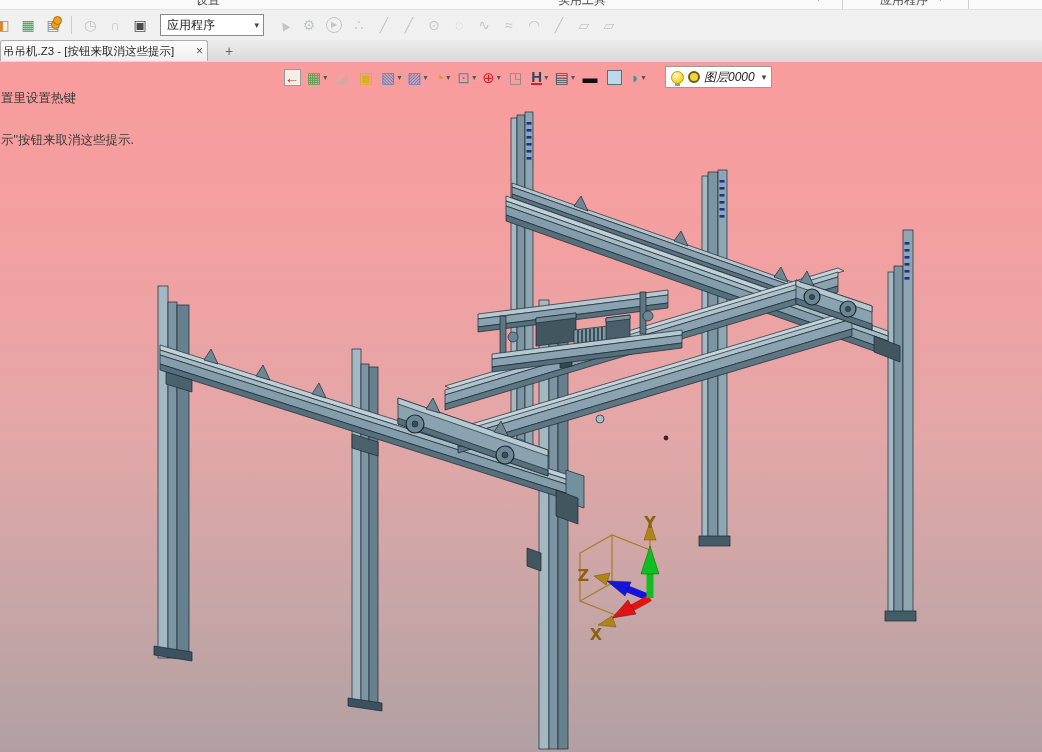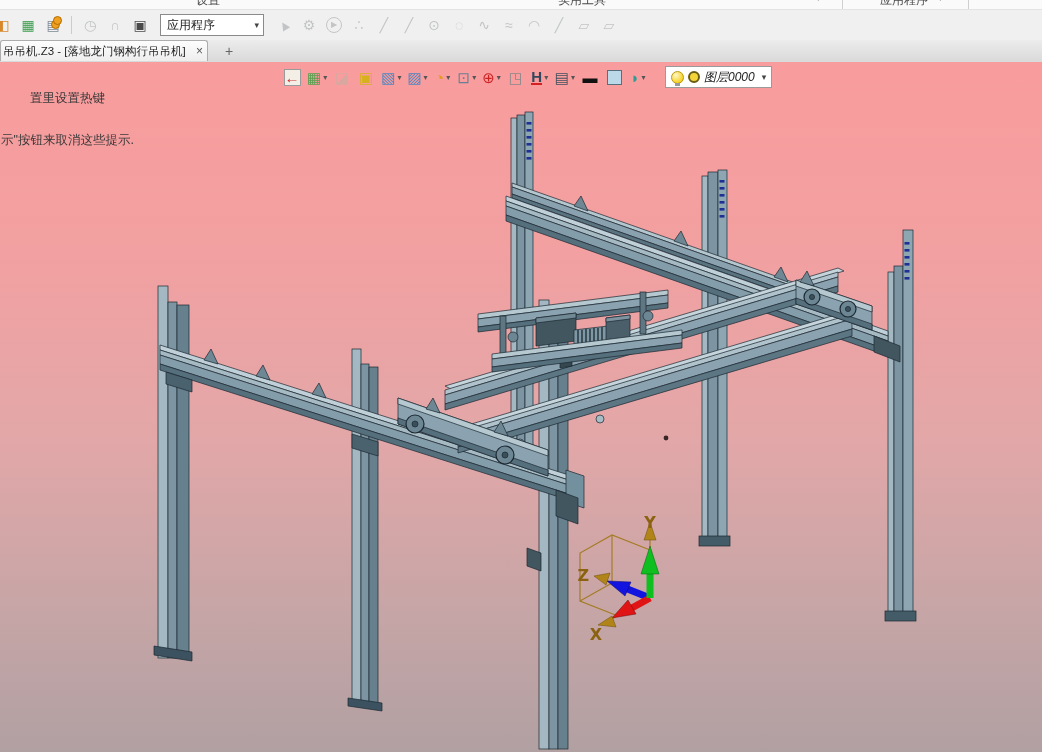--- a/index.html
+++ b/index.html
@@ -30,21 +30,21 @@
   
   .tabbar{position:absolute;left:0;top:40px;width:1042px;height:22px;background:linear-gradient(#ececec,#d9d9d9);border-bottom:1px solid #c0c0c0;}
   .doc-tab{position:absolute;left:0;top:0;width:208px;height:21px;background:linear-gradient(#fdfdfd,#eeeeee);border:1px solid #adadad;border-bottom:none;border-radius:3px 3px 0 0;display:flex;align-items:center;padding:0 4px 0 2px;box-sizing:border-box;}
   .doc-tab .ttl{font-size:11.5px;color:#1f1f1f;white-space:nowrap;overflow:hidden;flex:1;}
   .doc-tab .closex{font-size:12px;color:#555;margin-left:3px;}
   .plus-tab{position:absolute;left:218px;top:2px;width:22px;height:18px;display:flex;align-items:center;justify-content:center;font-size:14px;color:#666;}
 
   
   .viewport{position:absolute;left:0;top:62px;width:1042px;height:690px;background:linear-gradient(180deg,#f99c9d 0%,#f2a0a1 28%,#e2a7a8 55%,#c6a5a6 80%,#b1a0a2 100%);overflow:hidden;}
   .viewport svg{position:absolute;left:0;top:0;}
-  .prompt{position:absolute;left:1px;top:1px;font-size:12.5px;color:#383838;line-height:14px;white-space:pre;text-align:center;}
+  .prompt{position:absolute;left:1px;top:1px;font-size:12.5px;color:#383838;line-height:14px;white-space:pre;}
 
   
   .view-toolbar{position:absolute;left:283px;top:2px;height:26px;display:flex;align-items:center;gap:6px;}
   .view-toolbar .tbi .glyph{font-size:15px;}
   [data-name="exit-icon"] .glyph{background:#f3efe6;border:1px solid #9a9a9a;width:15px;height:15px;display:flex;align-items:center;justify-content:center;font-size:12px;font-weight:bold;}
   [data-name="dim-h-icon"] .glyph{font-size:14px;font-weight:bold;color:#33475c;border-bottom:2px solid #d42020;line-height:13px;}
   [data-name="light-square-icon"] .glyph{width:13px;height:13px;background:#bcd9e9;border:1px solid #57707e;}
   [data-name="thick-line-icon"] .glyph{font-size:16px;}
   .layer-box{display:inline-flex;align-items:center;background:#ffffff;border:1px solid #9a9a9a;height:20px;padding:0 5px;margin-left:12px;gap:4px;}
   .bulb{width:11px;height:11px;border-radius:50%;background:radial-gradient(circle at 35% 30%,#fff6c8,#f7d327 70%,#caa50e);border:1px solid #b99a12;position:relative;}
@@ -137,21 +137,21 @@
           <span class="glyph" data-name="sheet-icon" style="color: rgb(154, 162, 168);">▱</span>
         </span>
         <span class="tbi disabled" data-name="sheet2-icon">
           <span class="glyph" data-name="sheet2-icon" style="color: rgb(154, 162, 168);">▱</span>
         </span>
       </span>
   </div>
 
   <div class="tabbar" data-name="document-tabbar">
     <div class="doc-tab" data-name="document-tab-active">
-      <span class="ttl" data-name="document-tab-title">吊吊机.Z3 - [落地龙门钢构行吊吊机]</span>
+      <span class="ttl" data-name="document-tab-title">吊吊机.Z3 - [按钮来取消这些提示]</span>
       <span class="closex" data-name="close-tab-icon">×</span>
     </div>
     <div class="plus-tab" data-name="new-tab-button">+</div>
   </div>
 
   <div class="viewport" data-name="viewport">
 
     <svg data-name="model-canvas" width="1042" height="690" viewBox="0 62 1042 690" xmlns="http://www.w3.org/2000/svg">
       <g stroke="#1b2830" stroke-width="0.7">
 

